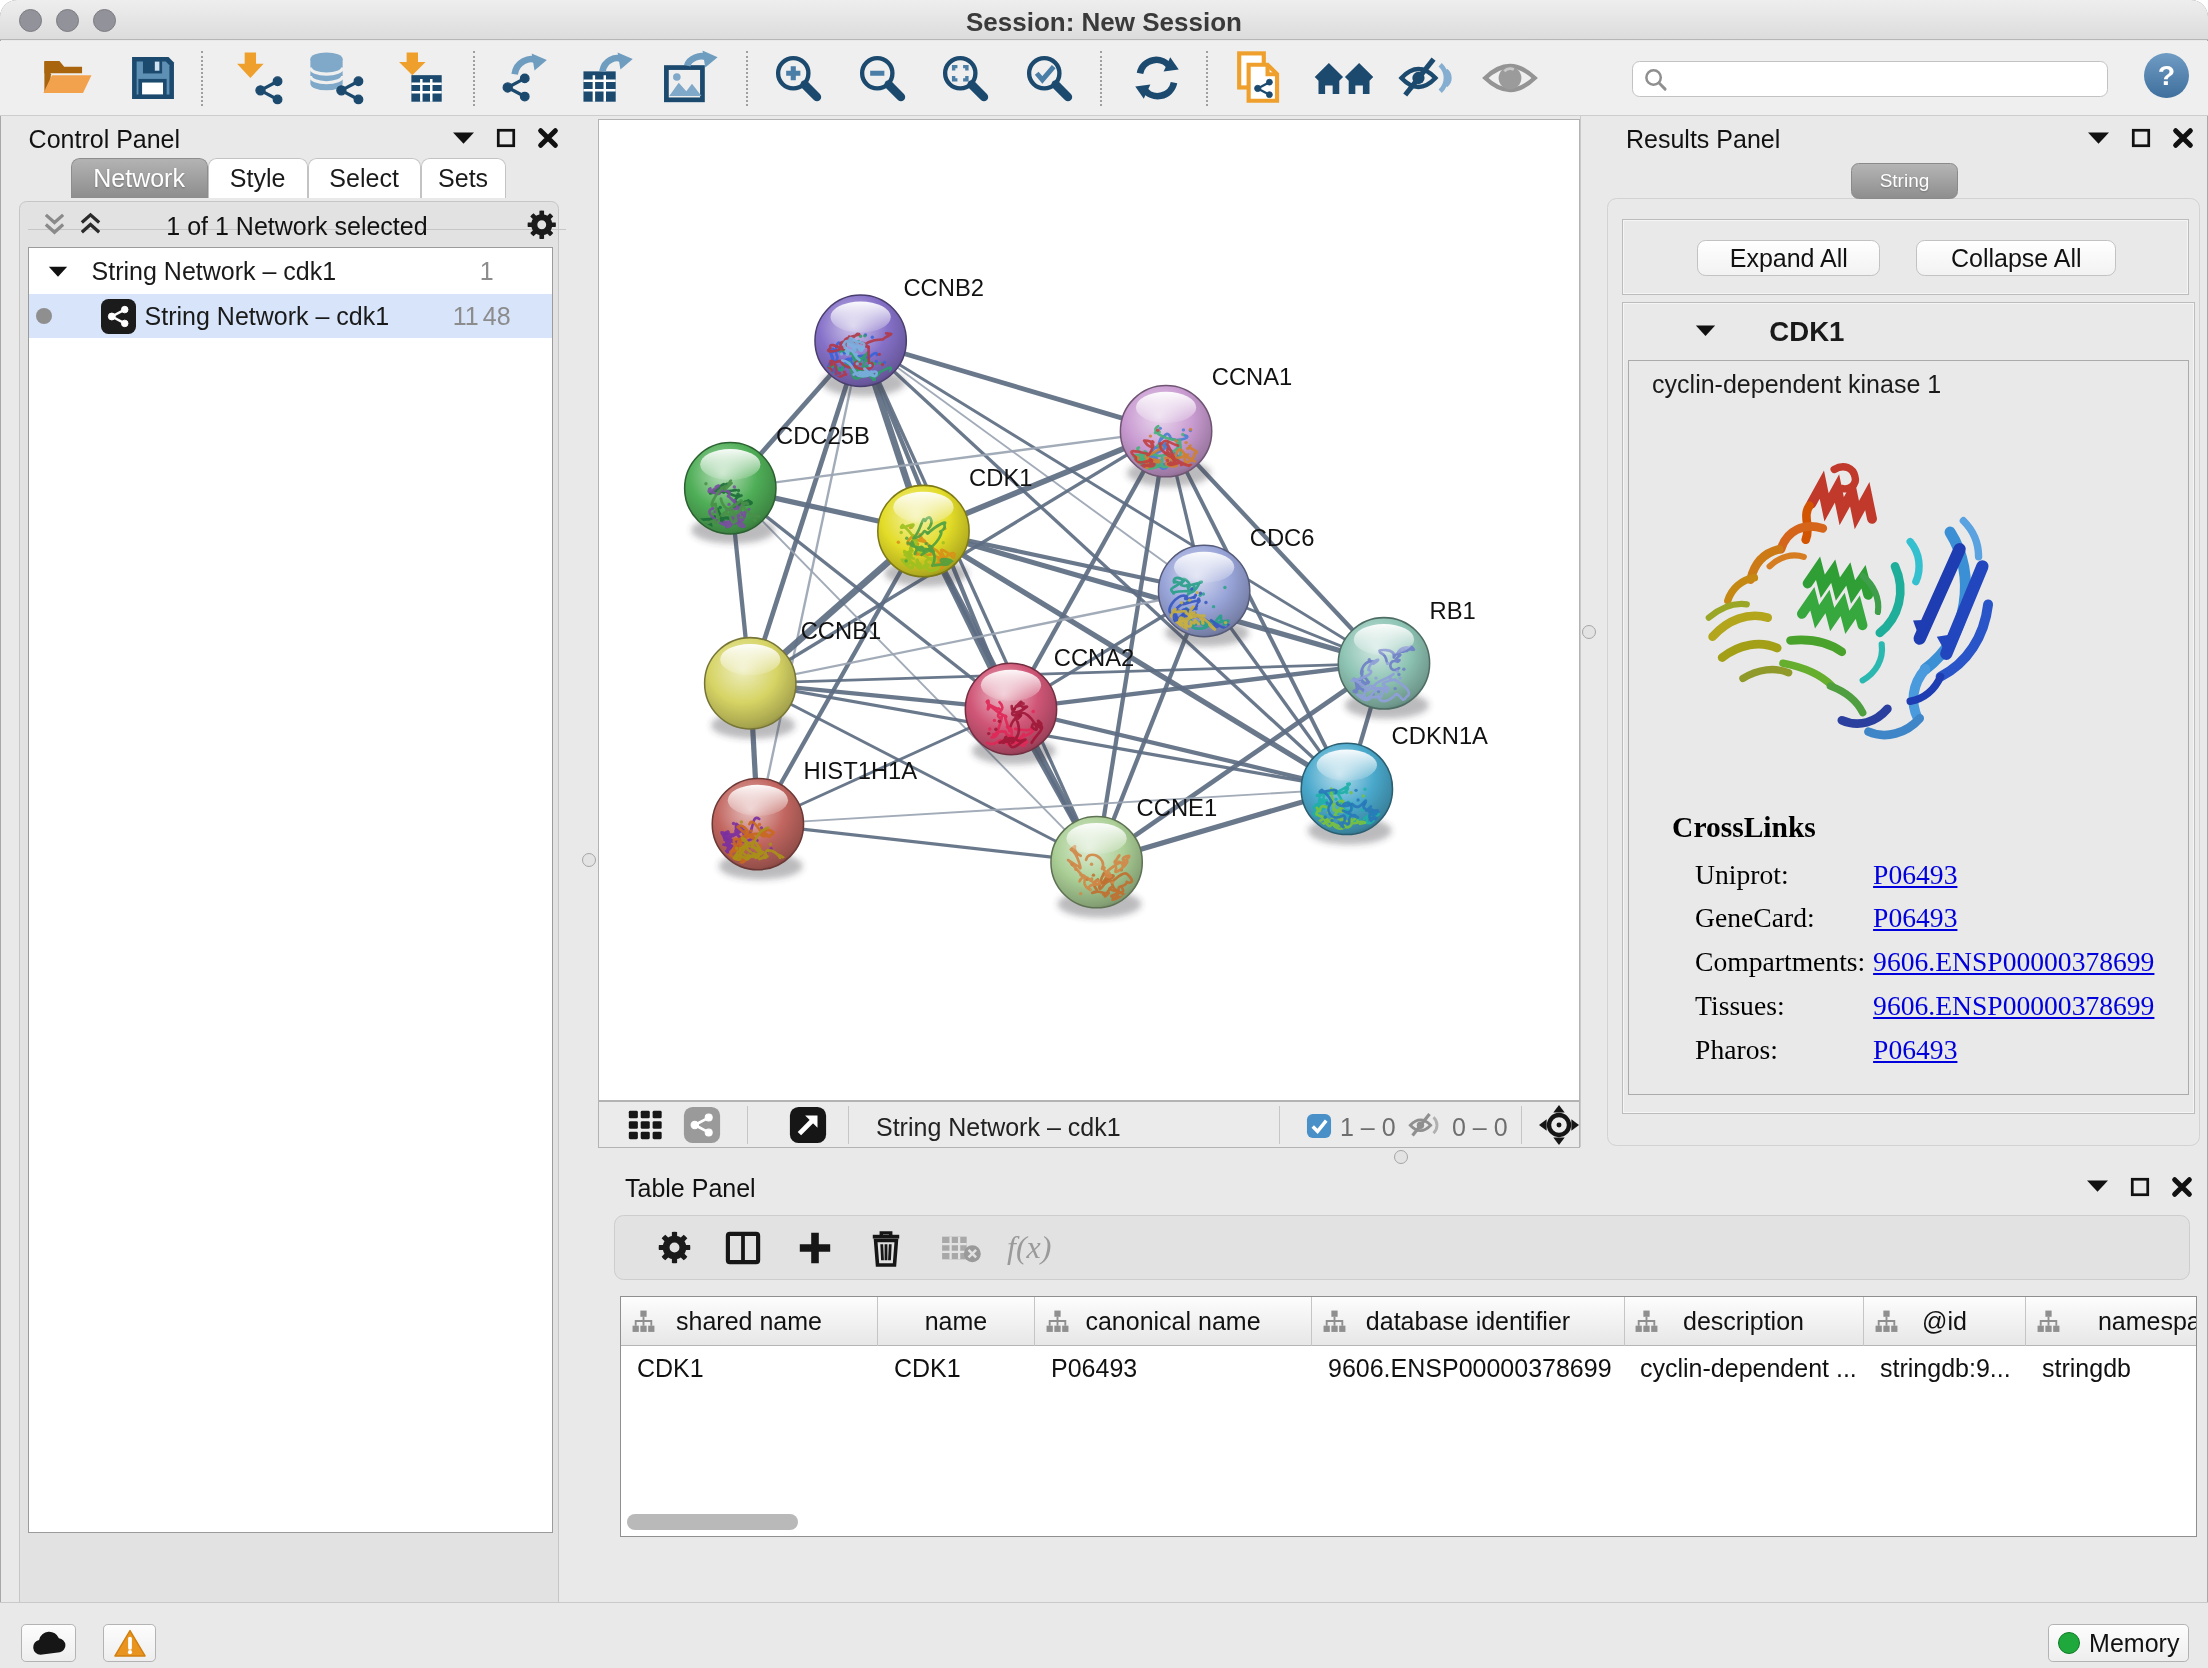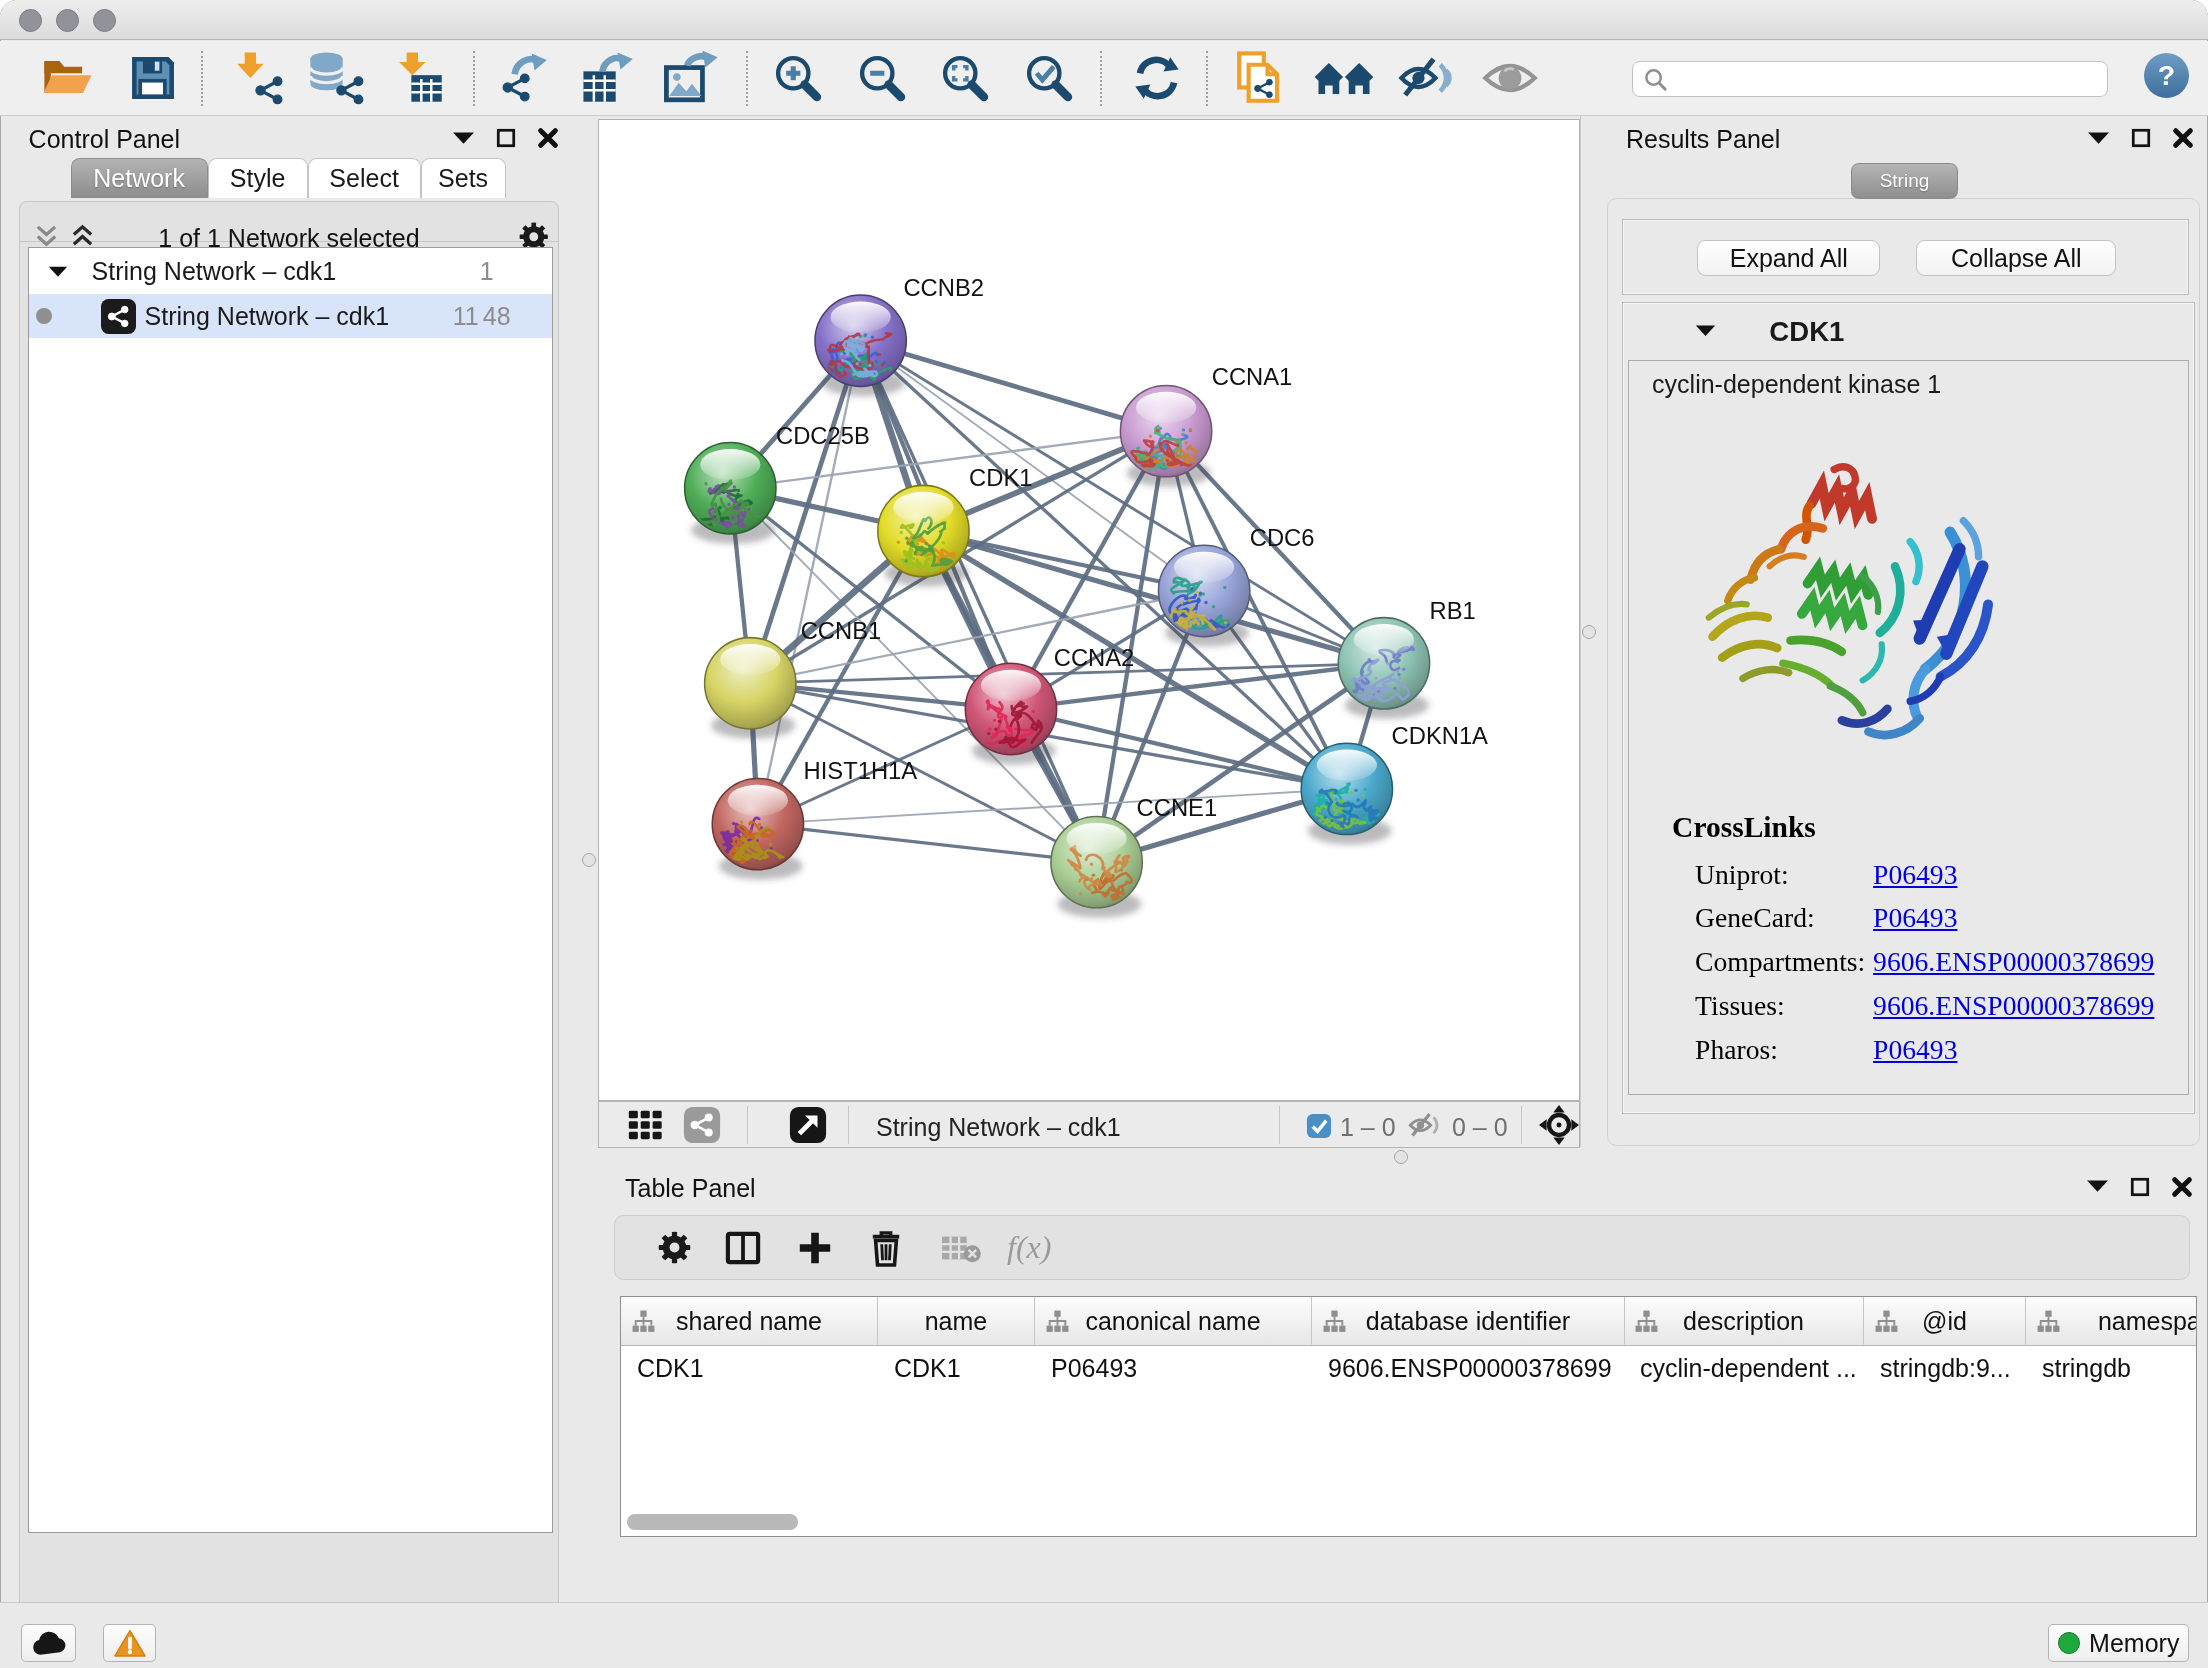--- a/index.html
+++ b/index.html
@@ -25,21 +25,21 @@
 .ph-icons { position:absolute; display:flex; align-items:center; gap:23px; }
 .icon-btn { display:flex; align-items:center; justify-content:center; }
 
 
 .control-panel { position:absolute; left:7.6px; top:116px; width:563px; height:1486px; }
 .cp-header { position:absolute; left:21px; top:8.6px; }
 .tabs-row { position:absolute; left:63px; top:42px; height:24px; display:flex; }
 .tab { height:40px; border:1px solid #c3c3c3; border-bottom:none; border-radius:8.6px 8.6px 0 0; background:#ffffff; font-size:25px; display:flex; align-items:center; justify-content:center; position:relative; z-index:2; }
 .tab.active { background:linear-gradient(#b3b3b3,#8d8d8d); color:#ffffff; border-color:#8d8d8d; text-shadow:0 1px 1.9px rgba(0,0,0,.25); }
 .cp-container { position:absolute; left:11.4px; top:85px; width:540px; height:1432px; background:#e2e2e2; border:1px solid #c6c6c6; border-radius:7.6px; }
-.cp-subbar { position:absolute; left:0; top:0; width:100%; height:28px; border-bottom:1px solid #c6c6c6;margin-top:12px; }
+.cp-subbar { position:absolute; left:8px; top:0; width:100%; height:28px; border-bottom:1px solid #c6c6c6; }
 .cp-selected-label { position:absolute; width:100%; text-align:center; top:9.5px; font-size:25px; color:#111; }
 .cp-list { position:absolute; left:7.6px; top:45px; width:525px; height:1286px; background:#ffffff; border:1px solid #9b9b9b; }
 .tree-row { position:absolute; left:0; width:100%; height:44px; display:flex; align-items:center; font-size:25px; }
 .tree-row .cnt { position:absolute; color:#8c8c8c; text-align:right; }
 .share-badge { width:35px; height:35px; border-radius:7.6px; background:#1b1b1b; display:flex; align-items:center; justify-content:center; }
 
 
 .canvas-panel { position:absolute; left:598px; top:119px; width:982px; height:1028px; }
 .net-canvas { position:absolute; left:0; top:0; width:982px; height:982px; background:#ffffff; border:1px solid #b3b3b3; }
 .net-toolbar { position:absolute; left:0; top:982px; width:982px; height:47px; background:#ebebeb; border:1px solid #b3b3b3; }
@@ -120,20 +120,21 @@
       </symbol>
 </defs>
   </svg>
 
 <div class="window">
 
   <div class="titlebar">
     <div class="traffic" style="left:19px"></div>
     <div class="traffic" style="left:56px"></div>
     <div class="traffic" style="left:93px"></div>
+    <div class="title-text">Session: New Session</div>
   </div>
 
   <div class="toolbar">
     <div class="tbtn" style="left:67px">
       <svg width="53" height="49" viewBox="0 0 56 52">
         <path fill="#a9650d" d="M4,8 h16 l5,6 h19 v7 H4 z"></path>
         <path fill="#a9650d" d="M4,8 v34 h5 l2,-20 z"></path>
         <path fill="#f2a24d" d="M3,42 L12,23 h42 l-9,19 z"></path>
       </svg>
     </div>

